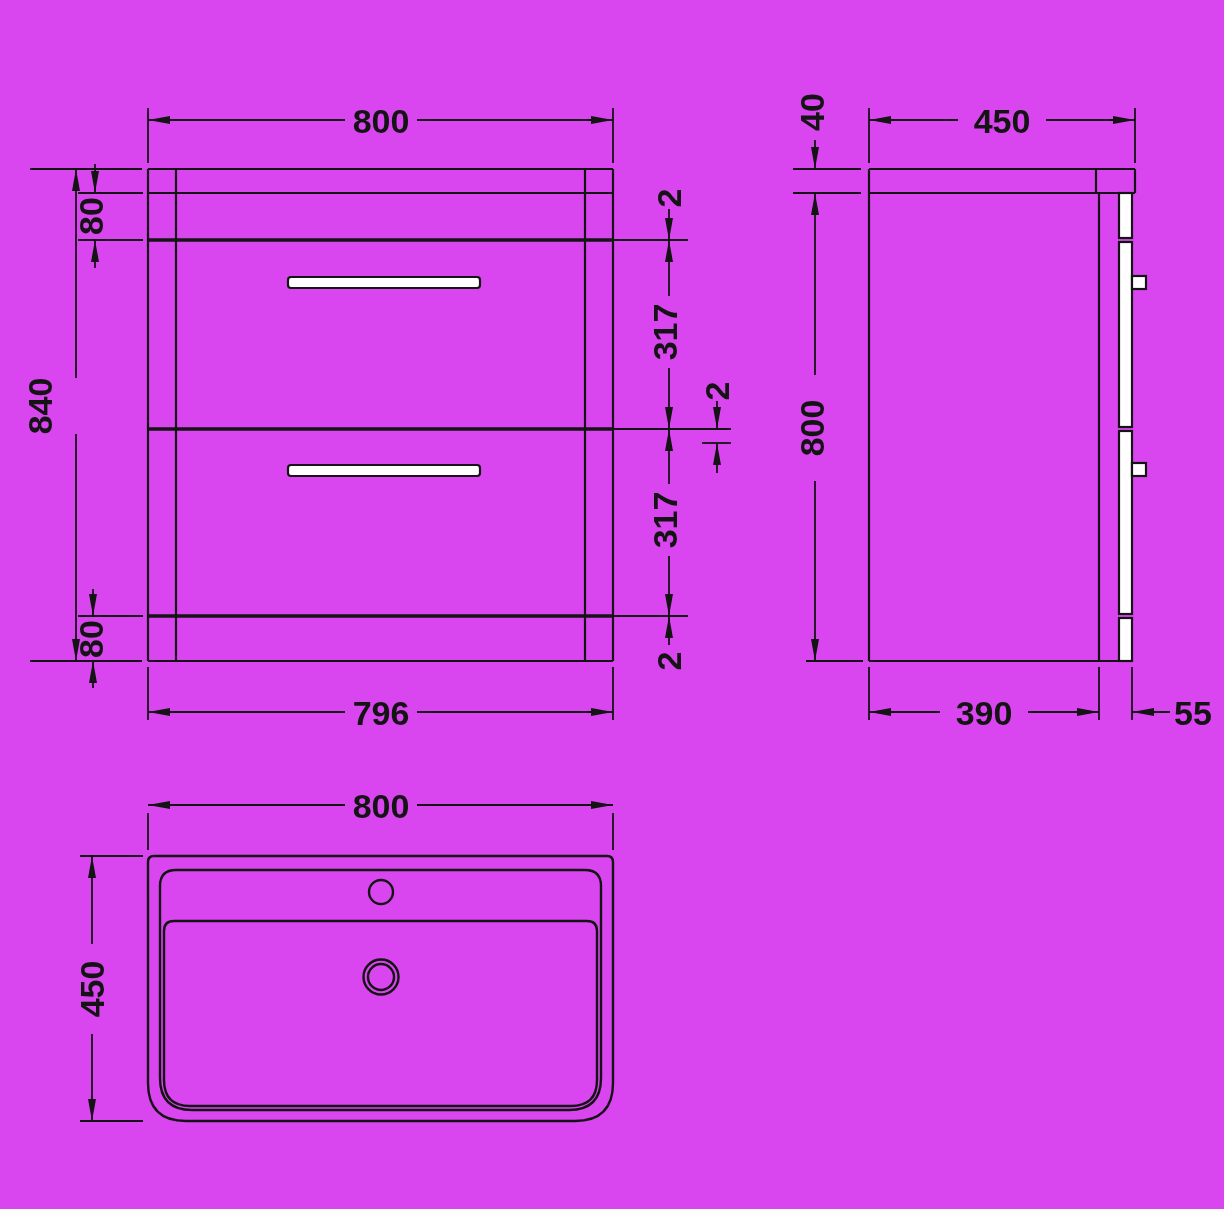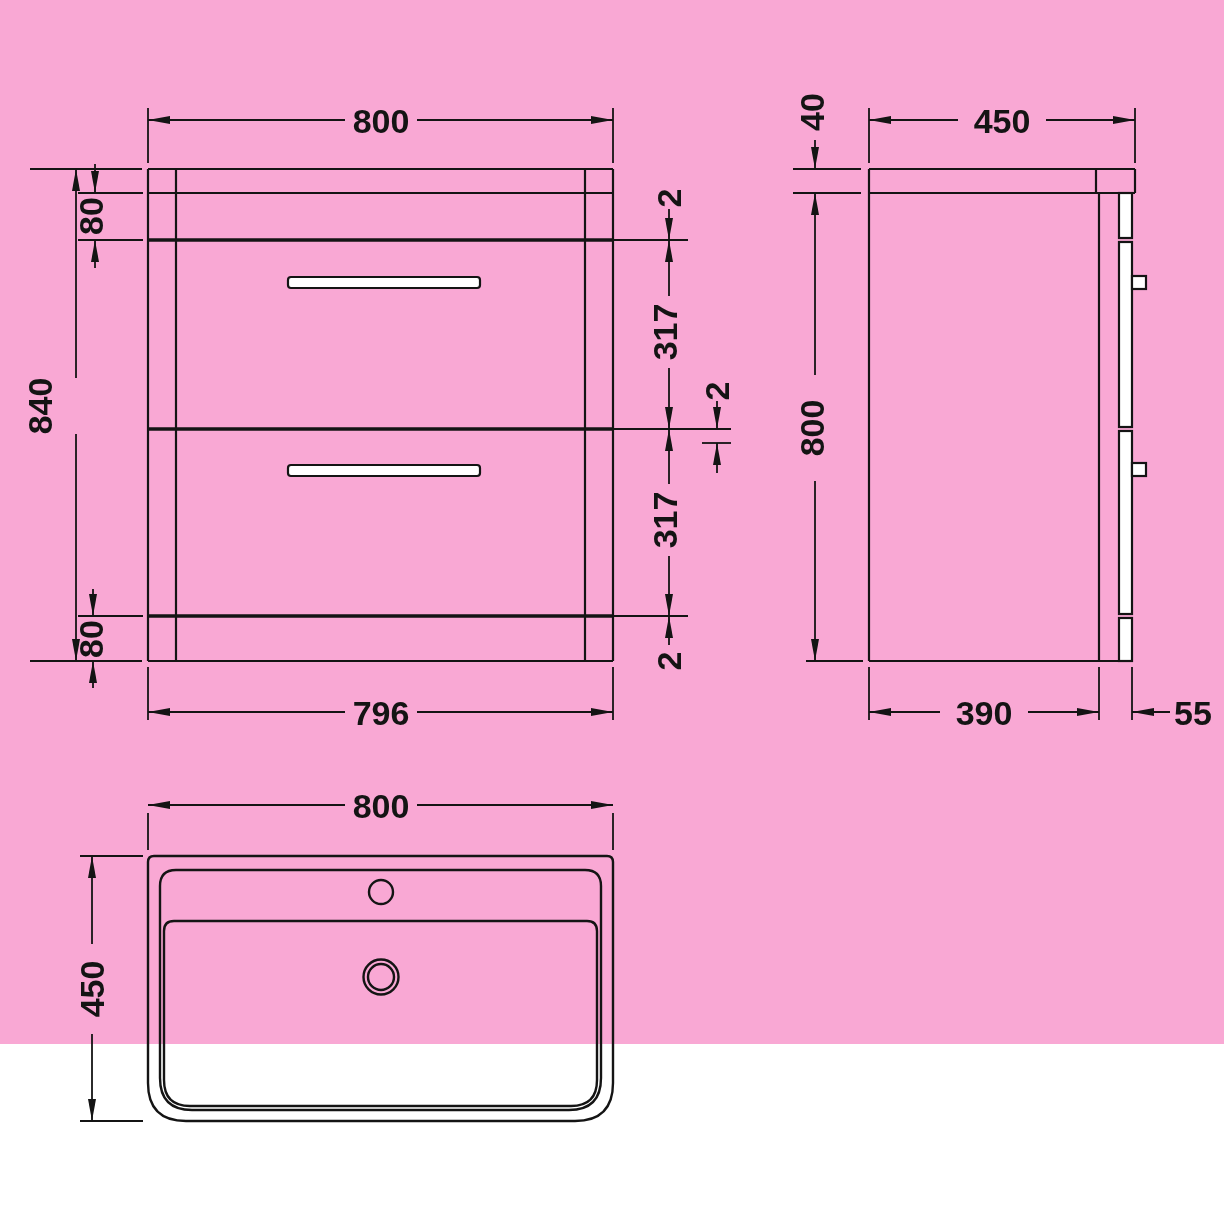--- a/index.html
+++ b/index.html
@@ -5,22 +5,22 @@
   html,body{
     margin:0;
     padding:0;
     background:#ffffff;
     width:1224px;
     height:1224px;
     overflow:hidden;
   }
   .sheet{
     width:1224px;
-    height:1044px;
-    background:#f9a8d4;
+    height:1209px;
+    background:#d946ef;
     position:relative;
   }
   svg{display:block}
   .ln{stroke:#141414;stroke-width:2.2;fill:none;stroke-linecap:butt}
   .thick{stroke:#141414;stroke-width:3.6;fill:none}
   .dim{stroke:#141414;stroke-width:1.8;fill:none}
   .tick{stroke:#141414;stroke-width:1.8;fill:none}
   .part{stroke:#141414;stroke-width:2.2;fill:#ffffff}
   .outline{stroke:#141414;stroke-width:2.4;fill:none}
   text{

